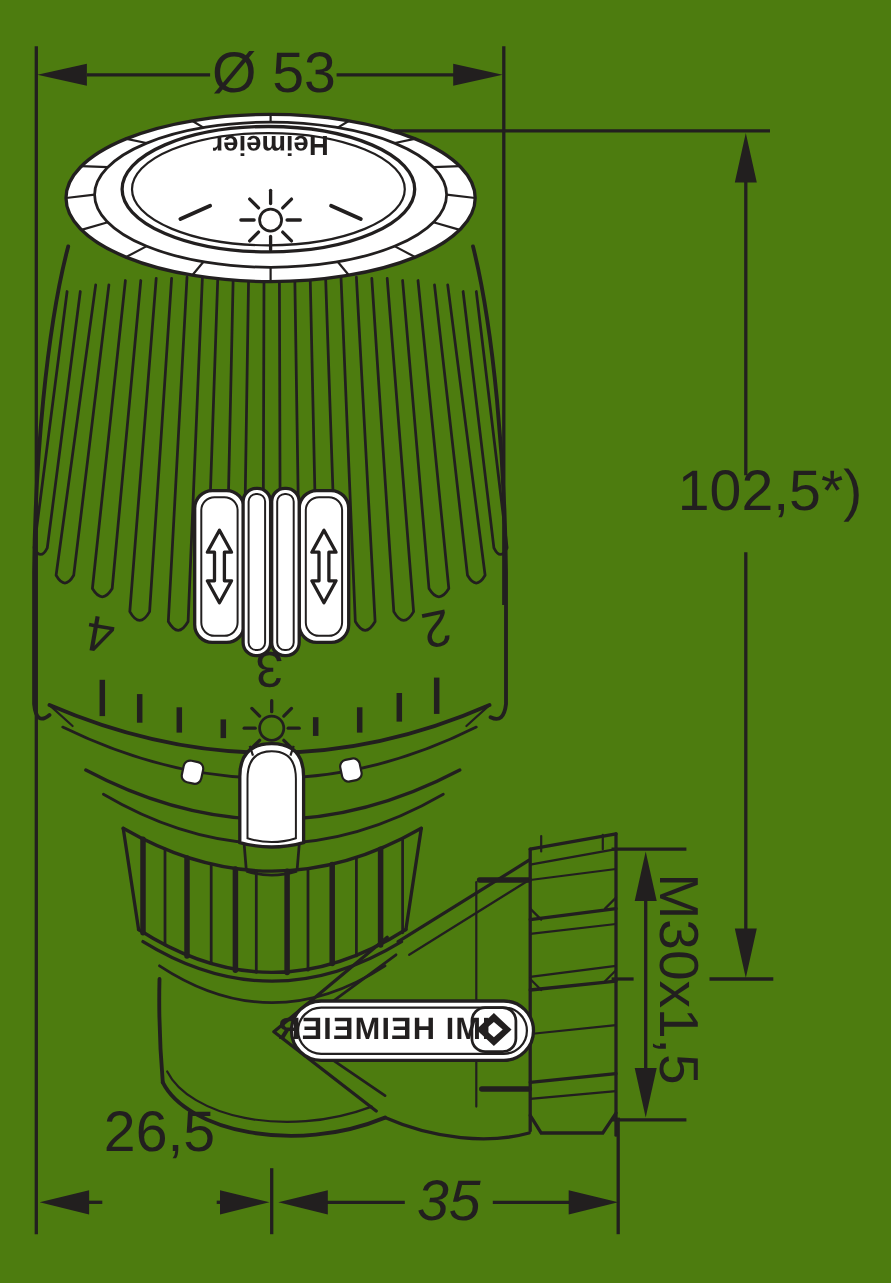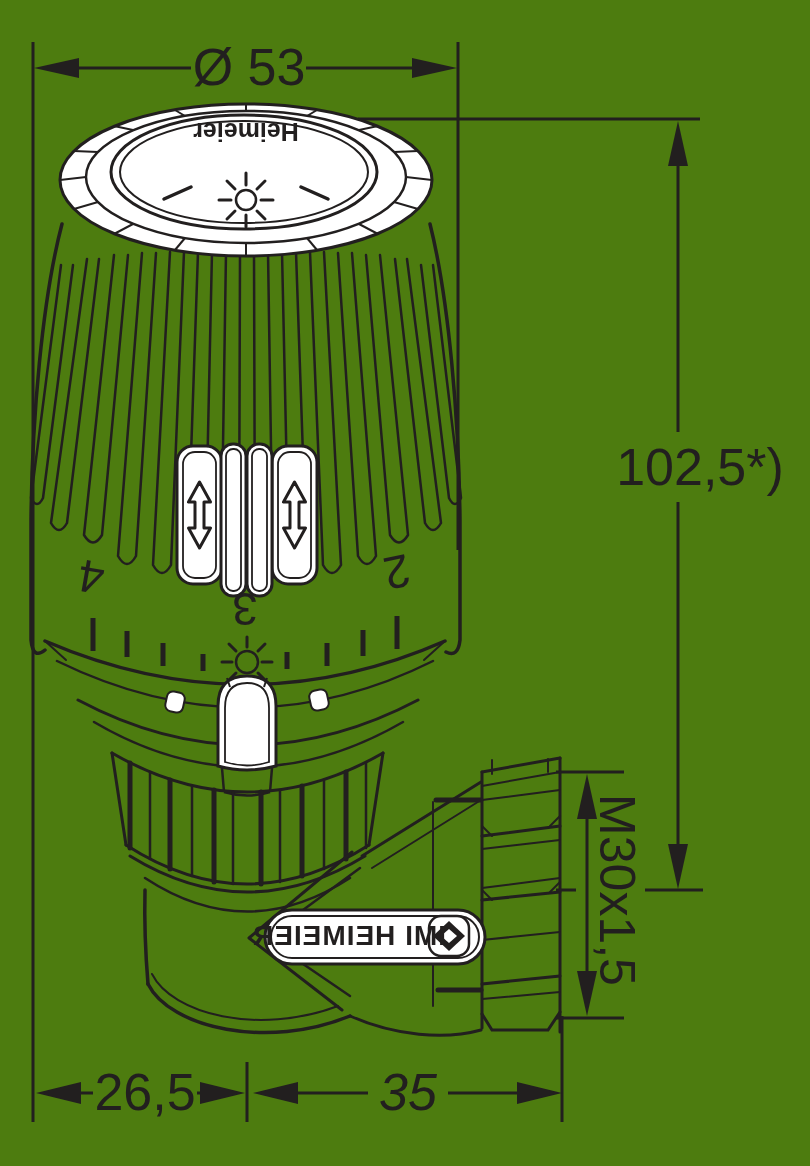--- a/index.html
+++ b/index.html
@@ -243,25 +243,25 @@
     <polygon points="587,1016 577,971 597,971"></polygon>
     <polygon points="36,1093 81,1082 81,1104"></polygon>
     <polygon points="245,1093 200,1082 200,1104"></polygon>
     <polygon points="253,1093 298,1082 298,1104"></polygon>
     <polygon points="562,1093 517,1082 517,1104"></polygon>
   </g>
 </svg>
 
 <div class="lbl dim" style="left:249px;top:67px;transform:translate(-50%,-50%);">Ø 53</div>
 
-<div class="lbl dim" style="left:700px;top:467px;transform:translate(-50%,-50%);">102,5*)</div>
+<div class="lbl dim" style="left:700px;top:447px;transform:translate(-50%,-50%);">102,5*)</div>
 
 <div class="lbl dim dim-thread" style="left:617px;top:890px;transform:translate(-50%,-50%) rotate(90deg);">M30x1,5</div>
 
-<div class="lbl dim" style="left:145px;top:1092px;transform:translate(-50%,-50%);text-align:center;">26,5</div>
+<div class="lbl dim" style="left:145px;top:1029px;transform:translate(-50%,-50%);text-align:center;">26,5</div>
 
 <div class="lbl dim" style="left:408px;top:1092px;transform:translate(-50%,-50%);font-style:italic;">35</div>
 
 <div class="lbl brand-top" style="left:246px;top:131px;transform:translate(-50%,-50%) rotate(180deg);">Heimeier</div>
 
 <div class="lbl brand-plate" style="left:349px;top:936px;transform:translate(-50%,-50%) scaleX(-1);">IMI HEIMEIER</div>
 
 <div class="lbl num" style="left:91px;top:577px;transform:translate(-50%,-50%) rotate(190deg);">4</div>
 
 <div class="lbl num" style="left:245px;top:609px;transform:translate(-50%,-50%) rotate(180deg);">3</div>

